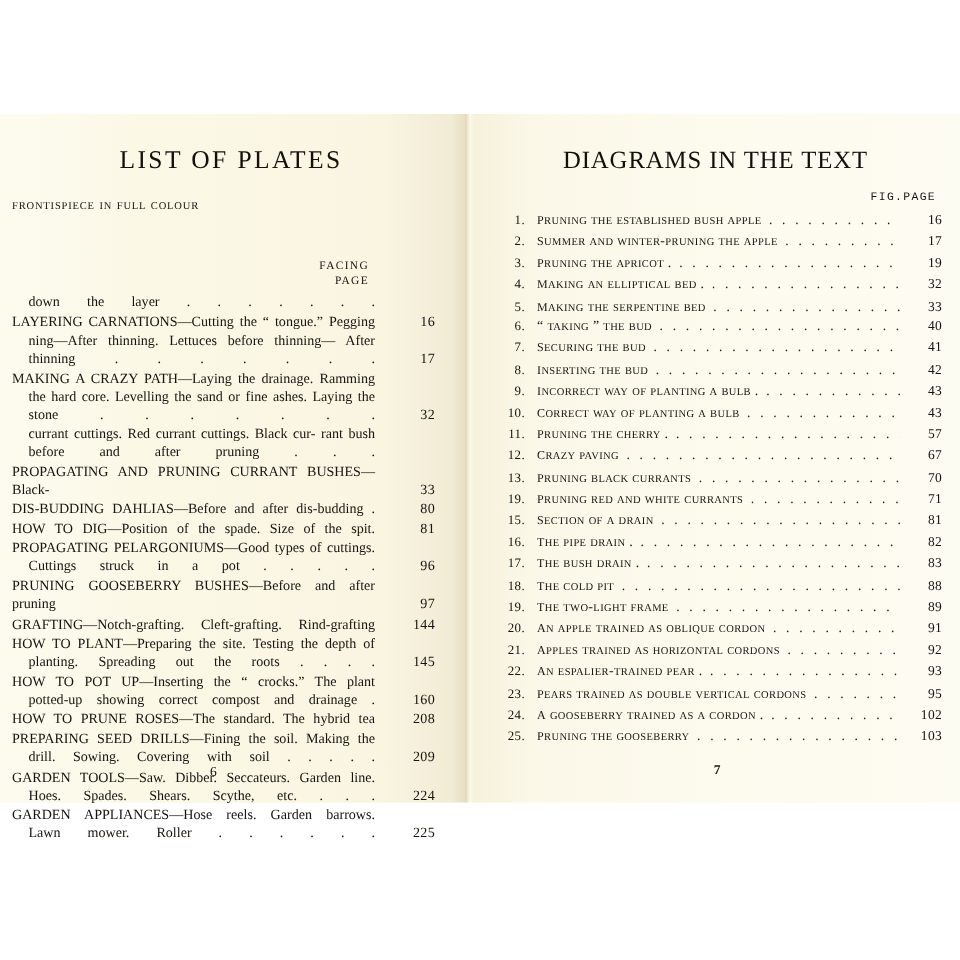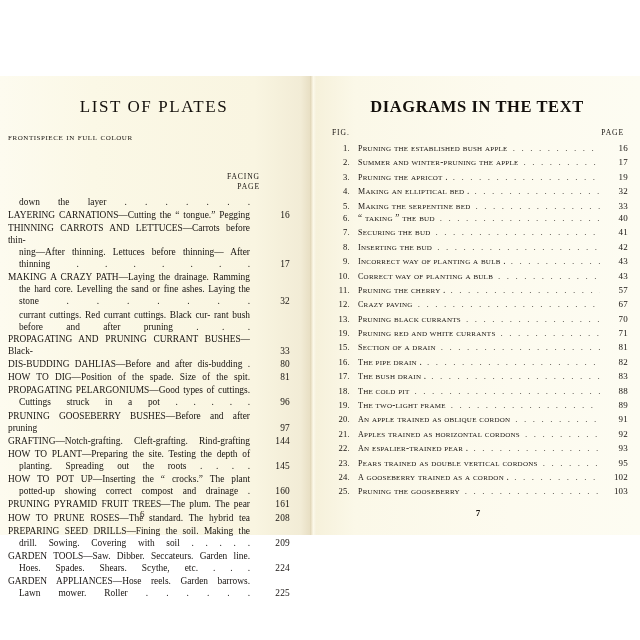--- a/index.html
+++ b/index.html
@@ -56,49 +56,50 @@
     font-size: 17px;
     letter-spacing: 1.6px;
     font-weight: 400;
     margin: 21px 0 0 6px;
     color: #14100c;
   }
   .diagrams-title {
     text-align: center;
     font-size: 16.5px;
     letter-spacing: 0.6px;
-    font-weight: 700;
+    font-weight: 400;
     margin: 21px 0 0 0;
     color: #14100c;
   }
 
   .frontispiece {
     font-size: 10px;
     letter-spacing: 0.55px;
     margin: 14px 0 0 0;
     font-variant: small-caps;
     text-transform: lowercase;
   }
   .frontispiece::first-letter { font-size: 10.5px; }
 
   .facing-page {
     text-align: right;
     font-size: 7.6px;
     letter-spacing: 0.9px;
     line-height: 1.28;
-    margin: 30px 34px 0 0;
+    margin: 30px 48px 0 0;
   }
   .facing-page span { display: block; }
 
   .fig-head {
     display: flex;
-    justify-content: space-between;
+    justify-content: flex-end;
     font-size: 7.6px;
     letter-spacing: 0.9px;
     margin: 11px 4px 0 6px;
+    font-family: Liberation Mono, monospace;
   }
 
   
   .plates-list {
     margin: 5px 0 0 0;
     padding: 0;
     list-style: none;
   }
   .plate-entry {
     position: relative;
@@ -190,21 +191,20 @@
       <span>PAGE</span>
     </div>
 
     <ul class="plates-list" id="plates-list">
         <li class="plate-entry">
           <span class="plate-text plate-indent">down the layer   .       .       .       .       .       .       .</span>
           <span class="plate-text cap">LAYERING CARNATIONS—Cutting the “ tongue.”   Pegging</span>
           <span class="plate-pageno">16</span>
         </li>
         <li class="plate-entry">
-          <span class="plate-text cap">THINNING CARROTS AND LETTUCES—Carrots before thin-</span>
           <span class="plate-text plate-indent">ning—After thinning.  Lettuces  before  thinning— After thinning       .       .       .       .       .       .       .</span>
           <span class="plate-pageno">17</span>
         </li>
         <li class="plate-entry">
           <span class="plate-text cap">MAKING A CRAZY PATH—Laying the drainage.   Ramming</span>
           <span class="plate-text plate-indent">the  hard  core.  Levelling  the  sand  or  fine  ashes. Laying the stone   .       .       .       .       .       .       .</span>
           <span class="plate-pageno">32</span>
         </li>
         <li class="plate-entry">
           <span class="plate-text plate-indent">currant cuttings.  Red currant cuttings.  Black cur- rant bush before and after pruning       .       .       .</span>
@@ -234,24 +234,20 @@
         </li>
         <li class="plate-entry">
           <span class="plate-text cap">HOW TO PLANT—Preparing the site.  Testing the depth of</span>
           <span class="plate-text plate-indent">planting.  Spreading out the roots   .       .       .       .</span>
           <span class="plate-pageno">145</span>
         </li>
         <li class="plate-entry">
           <span class="plate-text cap">HOW TO POT UP—Inserting the “ crocks.”  The plant</span>
           <span class="plate-text plate-indent">potted-up showing correct compost and drainage       .</span>
           <span class="plate-pageno">160</span>
-        </li>
-        <li class="plate-entry">
-          <span class="plate-text cap">PRUNING PYRAMID FRUIT TREES—The plum.   The pear</span>
-          <span class="plate-pageno">161</span>
         </li>
         <li class="plate-entry">
           <span class="plate-text cap">HOW TO PRUNE ROSES—The standard.   The hybrid tea</span>
           <span class="plate-pageno">208</span>
         </li>
         <li class="plate-entry">
           <span class="plate-text cap">PREPARING SEED DRILLS—Fining the soil.  Making the</span>
           <span class="plate-text plate-indent">drill. Sowing.  Covering with soil .       .       .     .   .</span>
           <span class="plate-pageno">209</span>
         </li>

